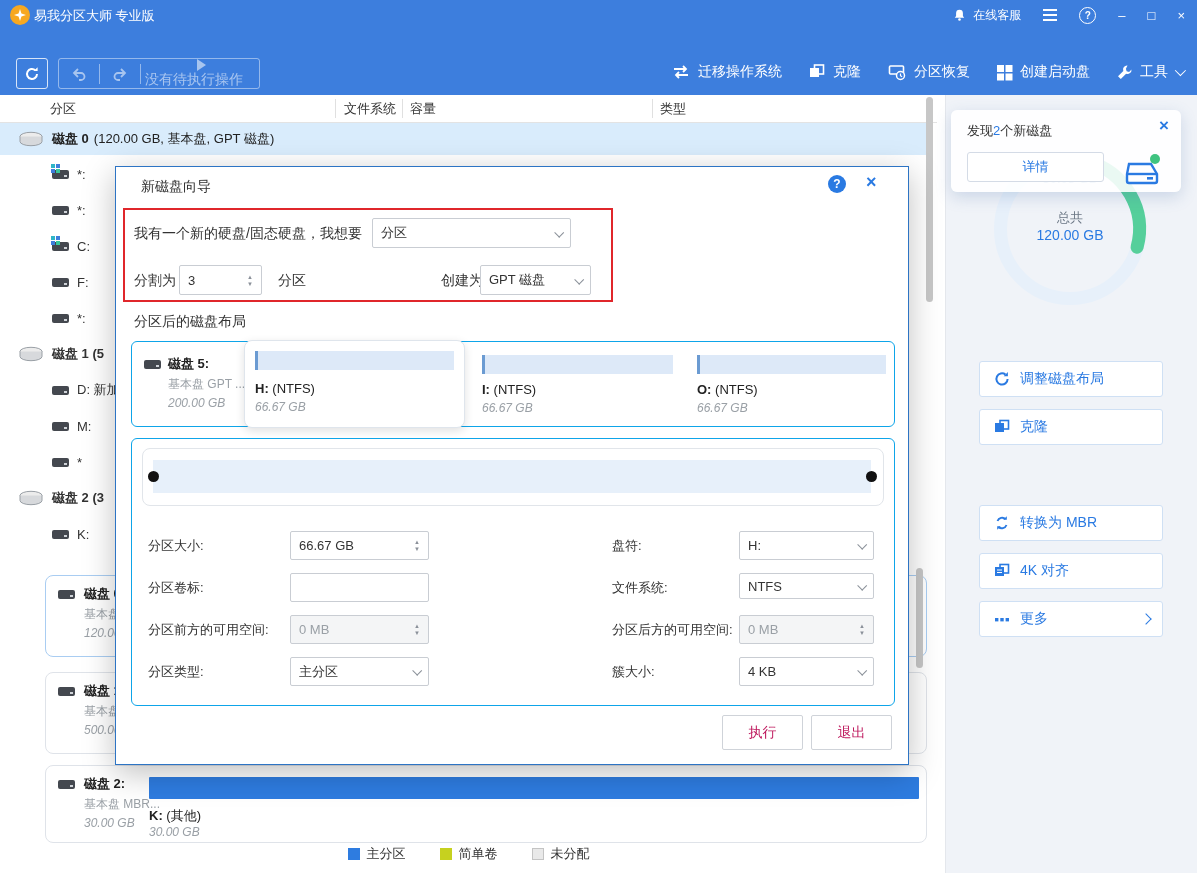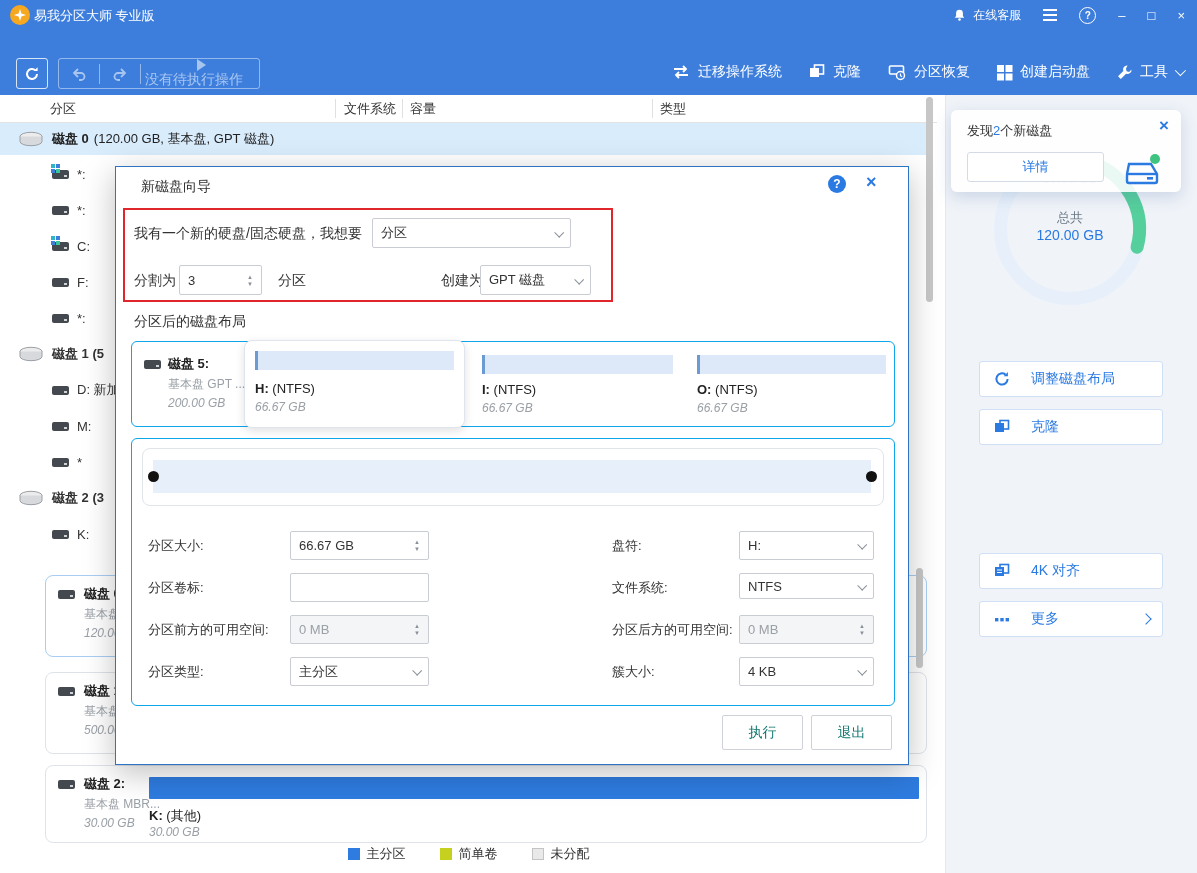--- a/index.html
+++ b/index.html
@@ -60,41 +60,41 @@
   
   .sidebar{position:absolute;left:945px;top:95px;width:252px;height:778px;background:#f0f3f8;border-left:1px solid #e4e7ec;}
   .donut-text{position:absolute;width:160px;text-align:center;}
   .notice{position:absolute;left:5px;top:15px;width:230px;height:82px;background:rgba(255,255,255,.88);
       border-radius:6px;box-shadow:0 5px 16px rgba(70,110,170,.22);z-index:3;}
   .notice-title{position:absolute;left:16px;top:12px;font-size:13px;color:#333;}
   .notice-title .cnt{color:#2a7ae2;}
   .details-btn{position:absolute;left:16px;top:42px;width:135px;height:28px;background:#fff;border:1px solid #d4dbe6;
       border-radius:3px;color:#2a7ae2;font-size:13px;display:flex;align-items:center;justify-content:center;}
   .actbtn{position:absolute;left:33px;width:184px;height:36px;background:#fff;border:1px solid #cfe0f4;border-radius:3px;
-      color:#2a7ae2;font-size:14px;display:flex;align-items:center;gap:21px;padding:0 0 0 14px;box-sizing:border-box;}
+      color:#2a7ae2;font-size:14px;display:flex;align-items:center;gap:10px;padding:0 0 0 14px;box-sizing:border-box;}
   .chev{margin-left:auto;margin-right:12px;width:7px;height:7px;border-right:1.6px solid #2a7ae2;border-bottom:1.6px solid #2a7ae2;transform:rotate(-45deg);}
   
   .dialog{position:absolute;left:115px;top:166px;width:792px;height:597px;background:#fff;border:1px solid #2d74c4;
       box-shadow:0 8px 30px rgba(0,0,0,.25);z-index:5;}
   .dlg-title{position:absolute;left:25px;top:11px;font-size:14px;color:#333;}
   .dlg-help{position:absolute;left:712px;top:8px;width:18px;height:18px;border-radius:50%;background:#2a7ae2;color:#fff;
       font-size:12px;font-weight:bold;display:flex;align-items:center;justify-content:center;}
   .dlg-close{position:absolute;left:750px;top:5px;font-size:18px;color:#2a7ae2;font-weight:bold;}
   .redbox{position:absolute;left:7px;top:41px;width:486px;height:90px;border:2px solid #e0262b;}
   .dlabel{position:absolute;font-size:14px;color:#333;}
   .field{position:absolute;border:1px solid #c9cdd3;border-radius:2px;background:#fff;box-sizing:border-box;
       font-size:13px;color:#333;display:flex;align-items:center;padding:0 8px;}
   .field input{border:none;outline:none;width:100%;font:inherit;color:inherit;background:transparent;padding:0;}
   .field.disabled{background:#f4f5f6;color:#9aa0a6;}
   .spin{margin-left:auto;display:flex;flex-direction:column;gap:1px;color:#8a9099;font-size:6px;line-height:6px;}
   .caret{margin-left:auto;width:6px;height:6px;border-right:1.5px solid #8a9099;border-bottom:1.5px solid #8a9099;transform:rotate(45deg) translateY(-1px);}
   .panel{position:absolute;left:15px;width:762px;border:1px solid #0ea5e9;border-radius:6px;background:#fff;}
   .pbar{position:absolute;height:19px;background:#dde9f8;border-left:3px solid #6b9bd2;}
   .dlg-btn{position:absolute;width:79px;height:33px;border:1px solid #cfd3d9;border-radius:2px;background:#fff;
-      font-size:14px;color:#0f766e;display:flex;align-items:center;justify-content:center;}
+      font-size:14px;color:#be185d;display:flex;align-items:center;justify-content:center;}
   .ic{display:block;}
 </style>
 </head>
 <body>
 
 <div class="header">
   <div class="titlebar">
     <div class="logo"></div>
     <div class="app-title">易我分区大师 专业版</div>
     <div class="tb-right">
@@ -343,20 +343,29 @@
       </svg>
     <span>调整磁盘布局</span>
   </div>
   <div class="actbtn" style="top:314px;">
     <svg class="ic" width="16" height="16" viewBox="0 0 16 16">
         <rect x="1" y="4" width="9" height="9" fill="#2a7ae2"></rect>
         <rect x="6" y="1.5" width="8.5" height="8.5" fill="none" stroke="#2a7ae2" stroke-width="1.6"></rect>
       </svg>
     <span>克隆</span>
   </div>
+  <div class="actbtn" style="top:410px;">
+    <svg class="ic" width="16" height="16" viewBox="0 0 16 16">
+        <path d="M3.5 6a5 5 0 0 1 8-2" fill="none" stroke="#2a7ae2" stroke-width="1.9"></path>
+        <path d="M12.8 1.2v3.6H9.2z" fill="#2a7ae2"></path>
+        <path d="M12.5 10a5 5 0 0 1-8 2" fill="none" stroke="#2a7ae2" stroke-width="1.9"></path>
+        <path d="M3.2 14.8v-3.6h3.6z" fill="#2a7ae2"></path>
+      </svg>
+    <span>转换为 MBR</span>
+  </div>
   <div class="actbtn" style="top:458px;">
     <svg class="ic" width="16" height="16" viewBox="0 0 16 16">
         <rect x="1" y="4" width="9" height="9" fill="#2a7ae2"></rect>
         <rect x="6" y="1.5" width="8.5" height="8.5" fill="none" stroke="#2a7ae2" stroke-width="1.6"></rect>
         <path d="M3 9.5h5M3 7h5" stroke="#fff" stroke-width="1.2"></path>
       </svg>
     <span>4K 对齐</span>
   </div>
   <div class="actbtn" style="top:506px;">
     <svg class="ic" width="16" height="16" viewBox="0 0 16 16">

